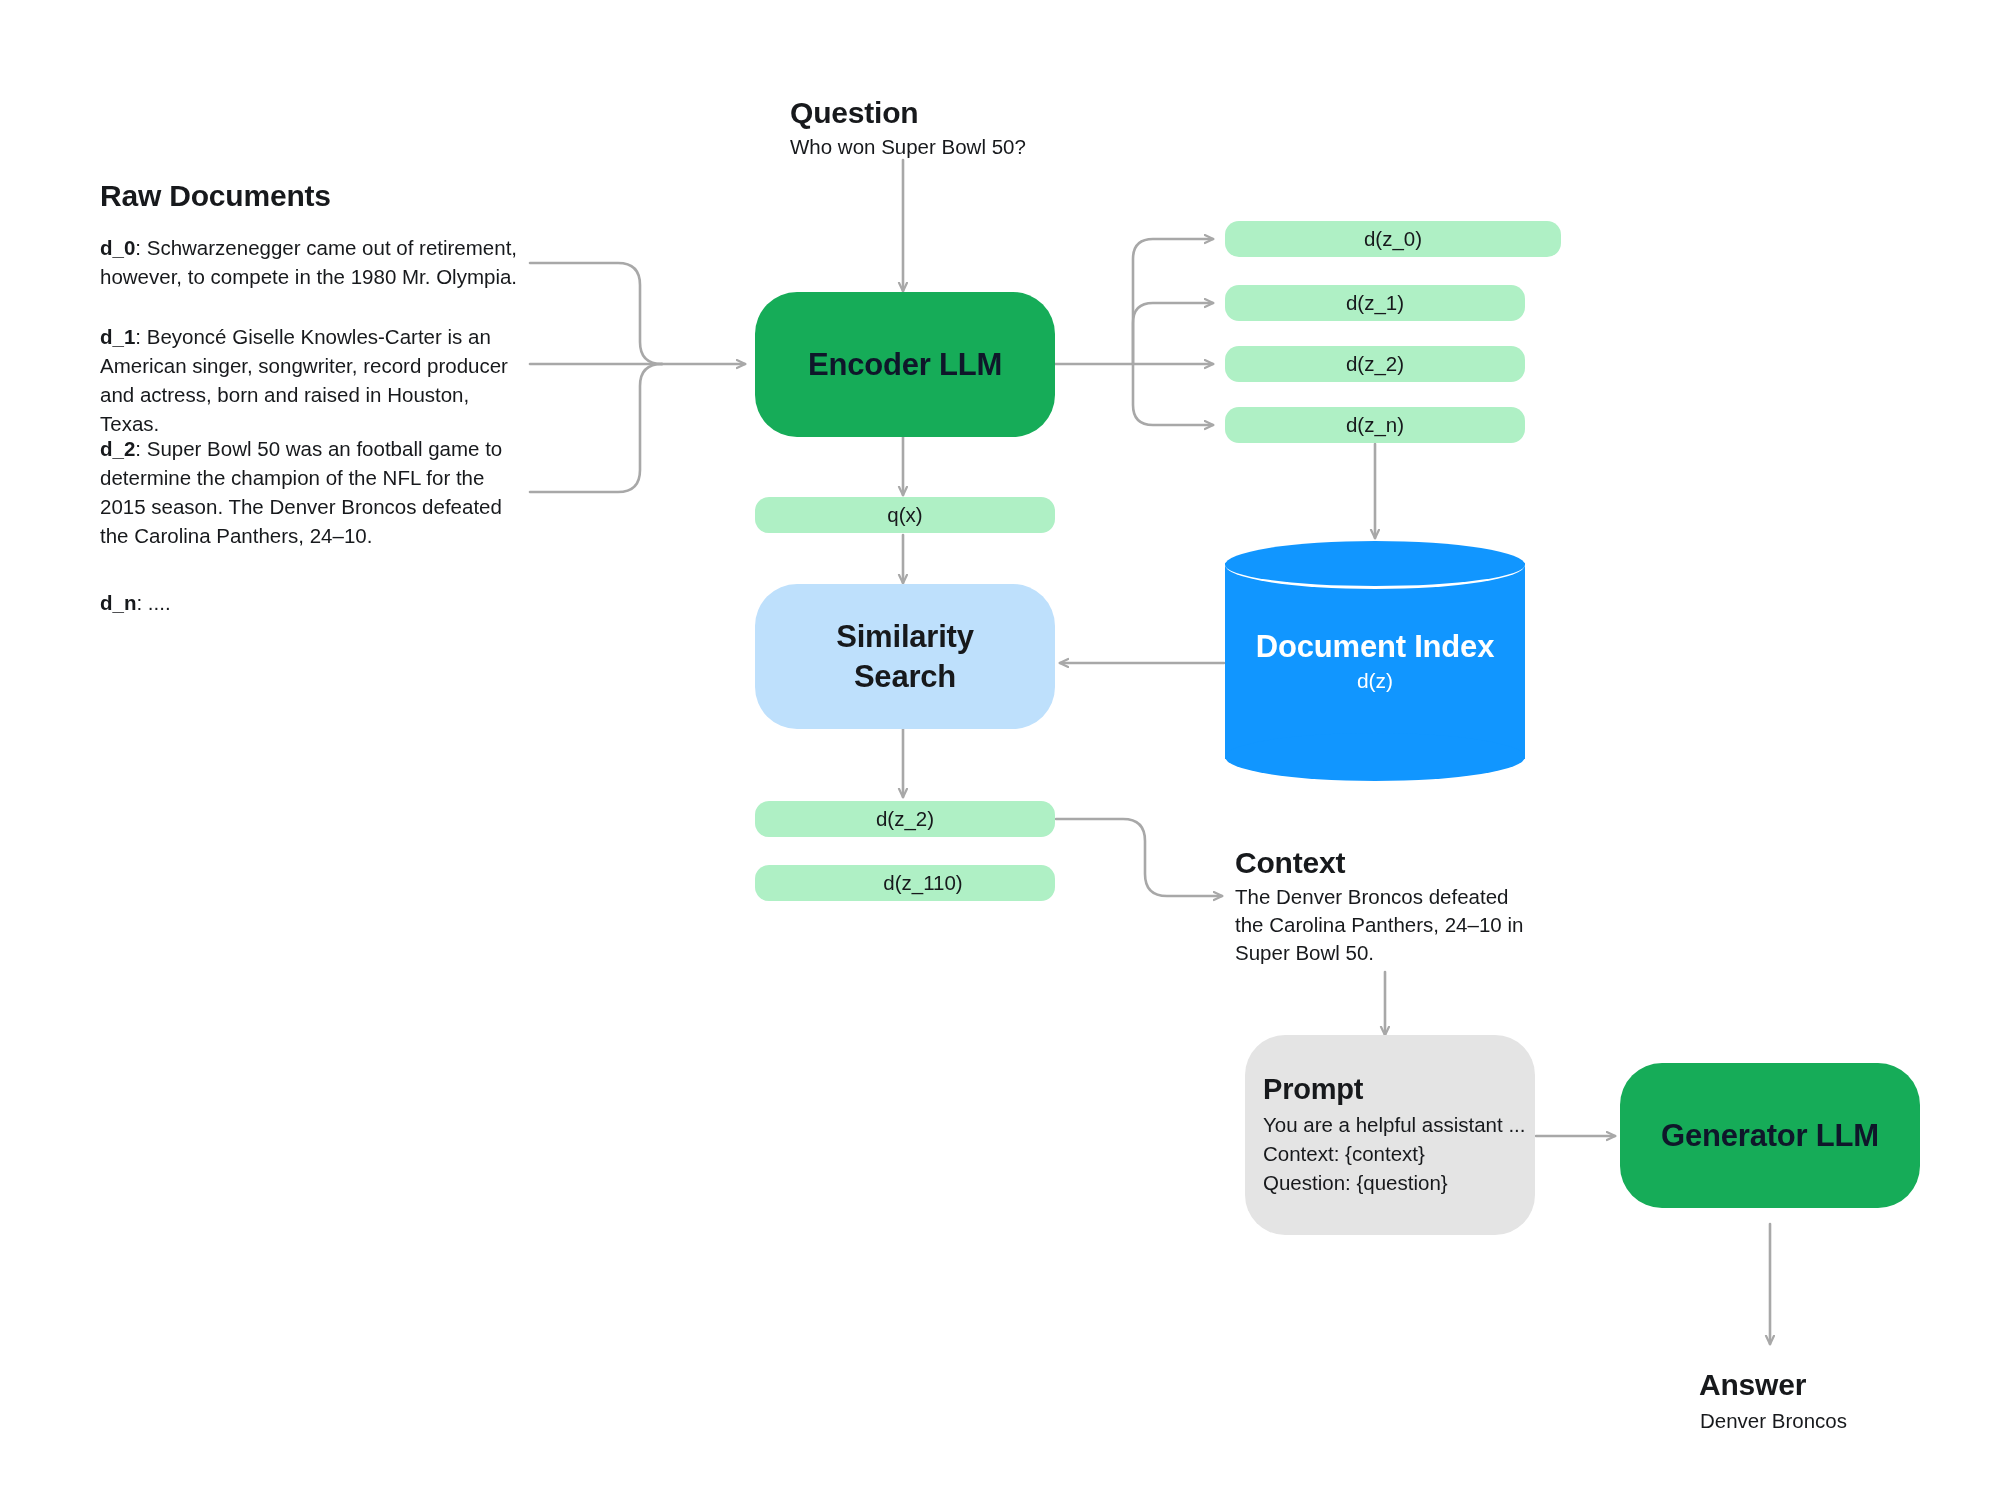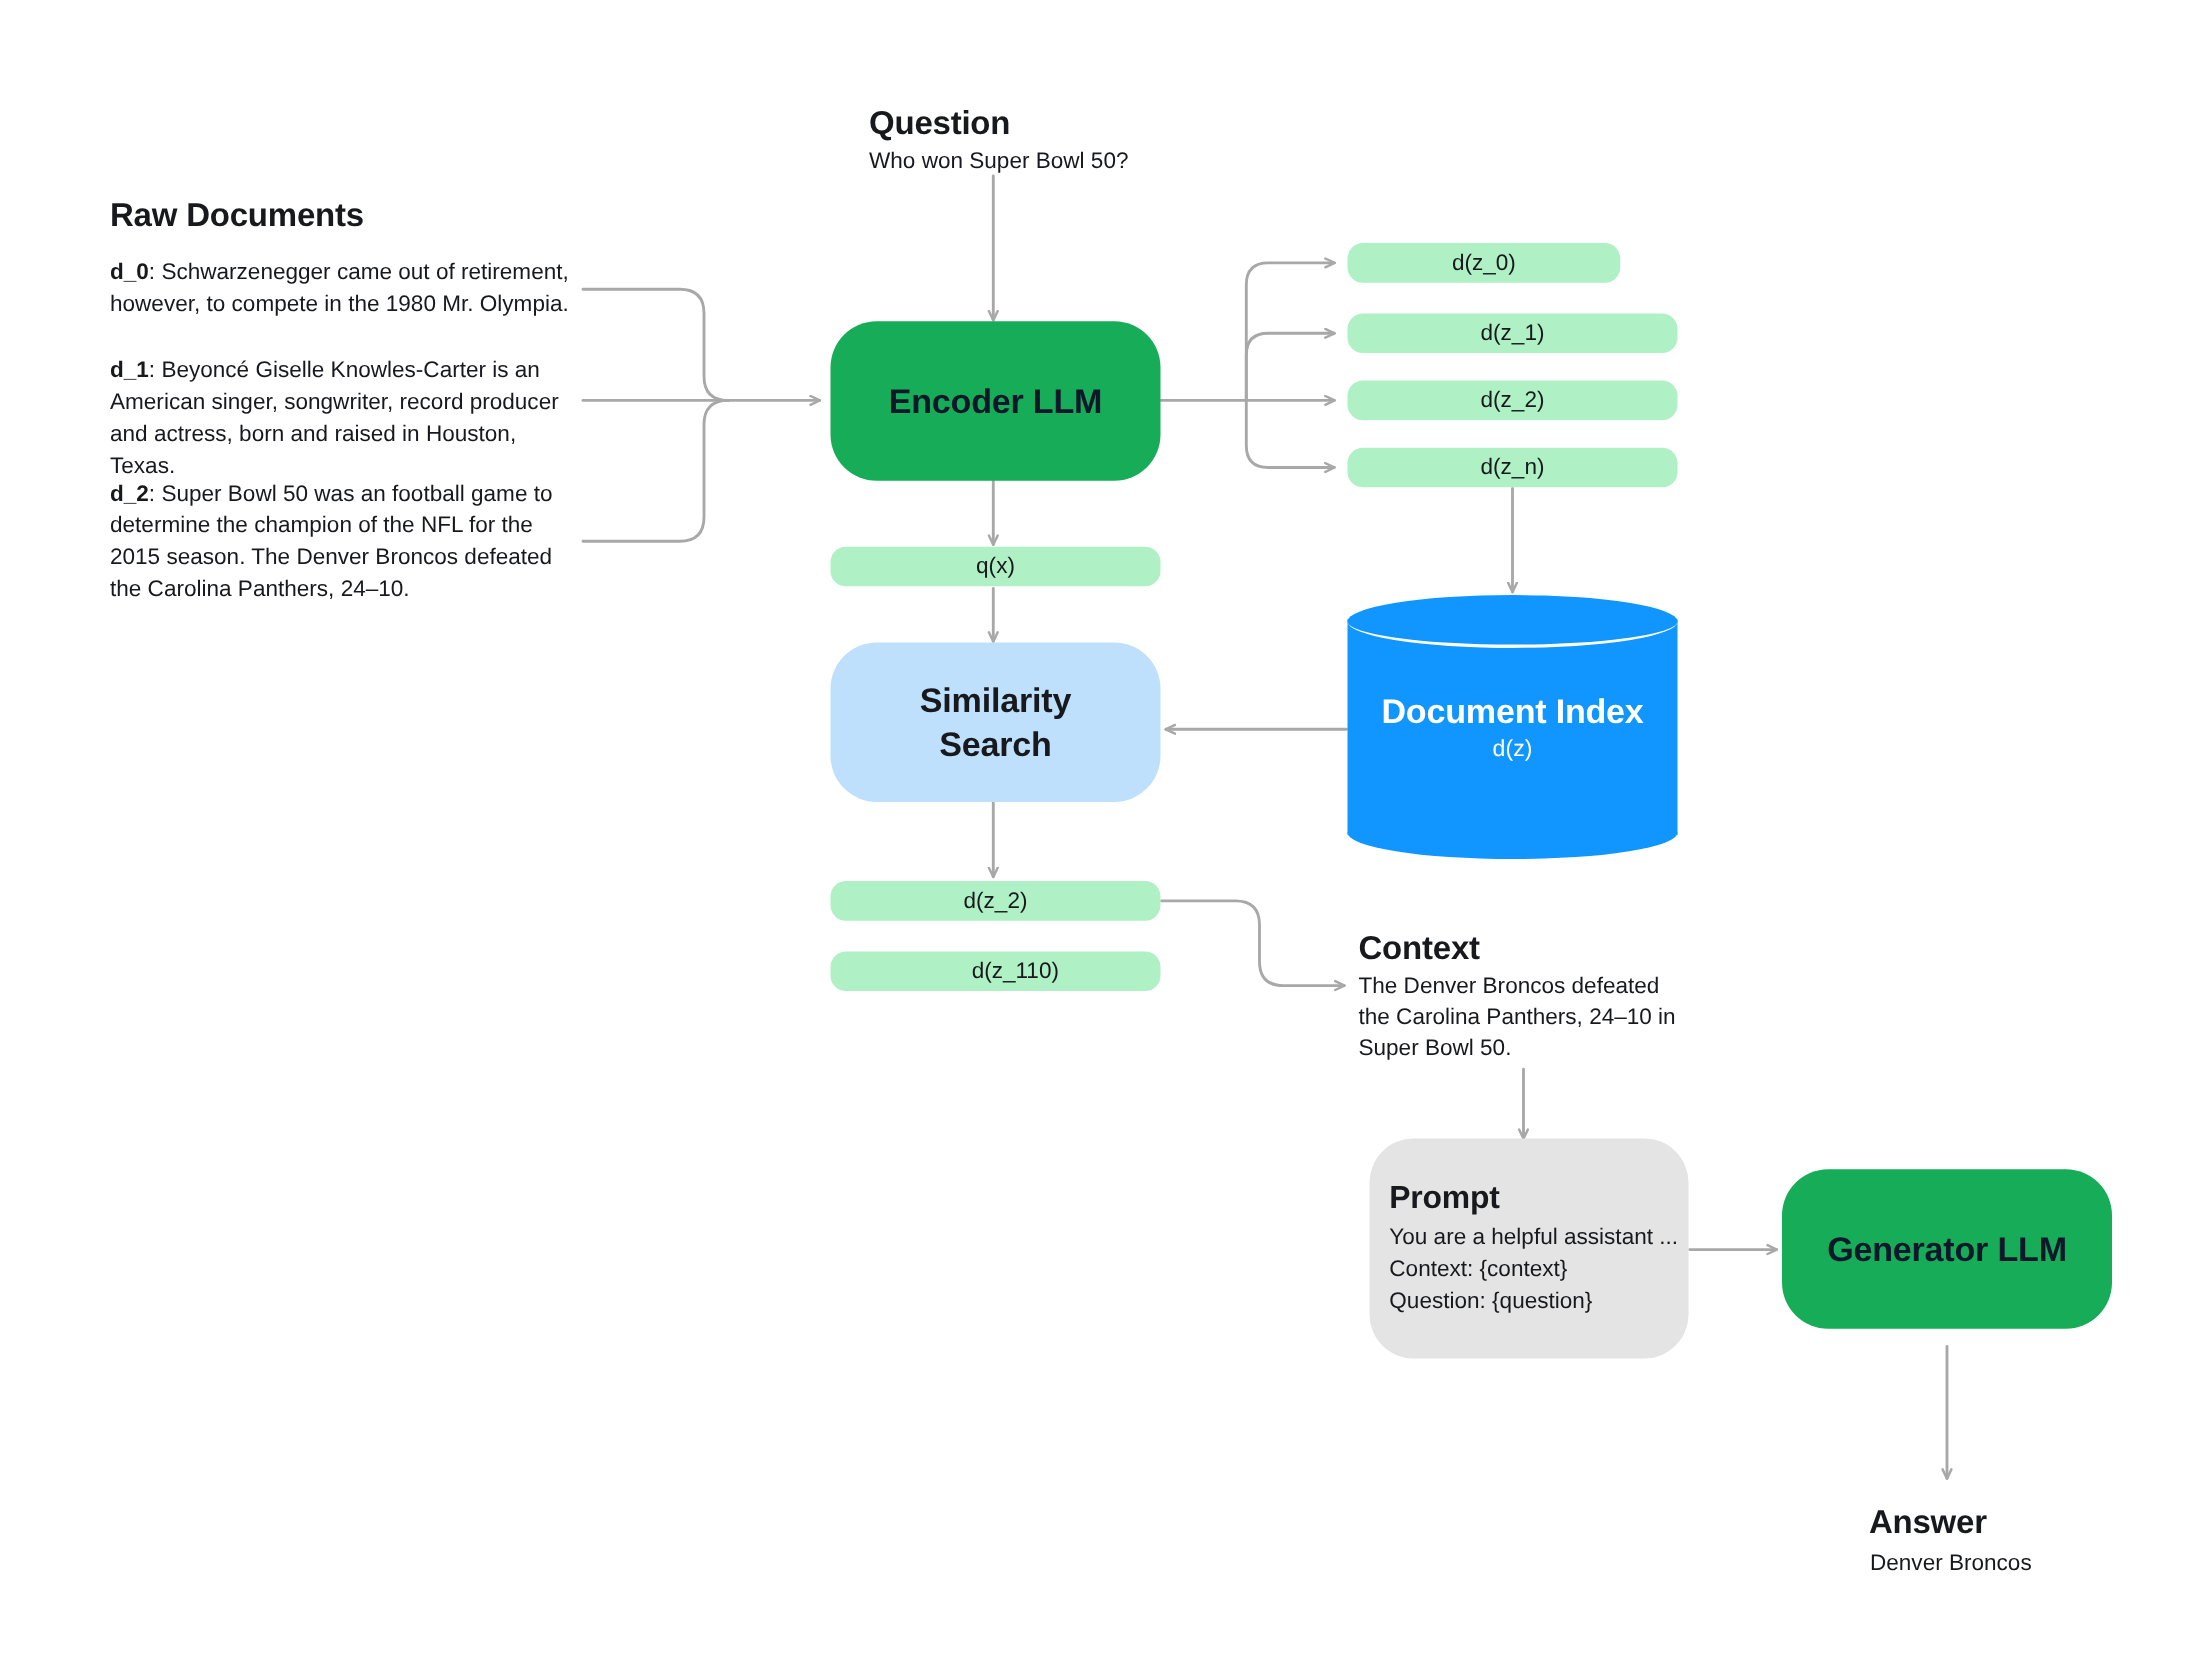--- a/index.html
+++ b/index.html
@@ -222,29 +222,32 @@
   </div>
 
   <div class="doc-para" style="left:100px; top:322px;">
     <b>d_1</b><span>: Beyoncé Giselle Knowles-Carter is an American singer, songwriter, record producer and actress, born and raised in Houston, Texas.</span>
   </div>
 
   <div class="doc-para" style="left:100px; top:434px;">
     <b>d_2</b><span>: Super Bowl 50 was an football game to determine the champion of the NFL for the 2015 season. The Denver Broncos defeated the Carolina Panthers, 24–10.</span>
   </div>
 
+  <div class="doc-para" style="left:100px; top:588px;">
+    <b>d_n</b><span>: ....</span>
+  </div>
 
   <div class="sec-title" style="left:790px; top:96px;">Question</div>
   <div class="sub-line" style="left:790px; top:132px;">Who won Super Bowl 50?</div>
 
   <div class="node node-green" style="left:755px; top:292px; width:300px; height:145px;">
     <span>Encoder LLM</span>
   </div>
 
-  <div class="pill" style="left:1225px; top:221px; width:248px; height:36px;">
+  <div class="pill" style="left:1225px; top:221px; width:336px; height:36px;">
     <span>d(z_0)</span>
   </div>
   <div class="pill" style="left:1225px; top:285px; width:300px; height:36px;">
     <span>d(z_1)</span>
   </div>
   <div class="pill" style="left:1225px; top:346px; width:300px; height:36px;">
     <span>d(z_2)</span>
   </div>
   <div class="pill" style="left:1225px; top:407px; width:300px; height:36px;">
     <span>d(z_n)</span>

